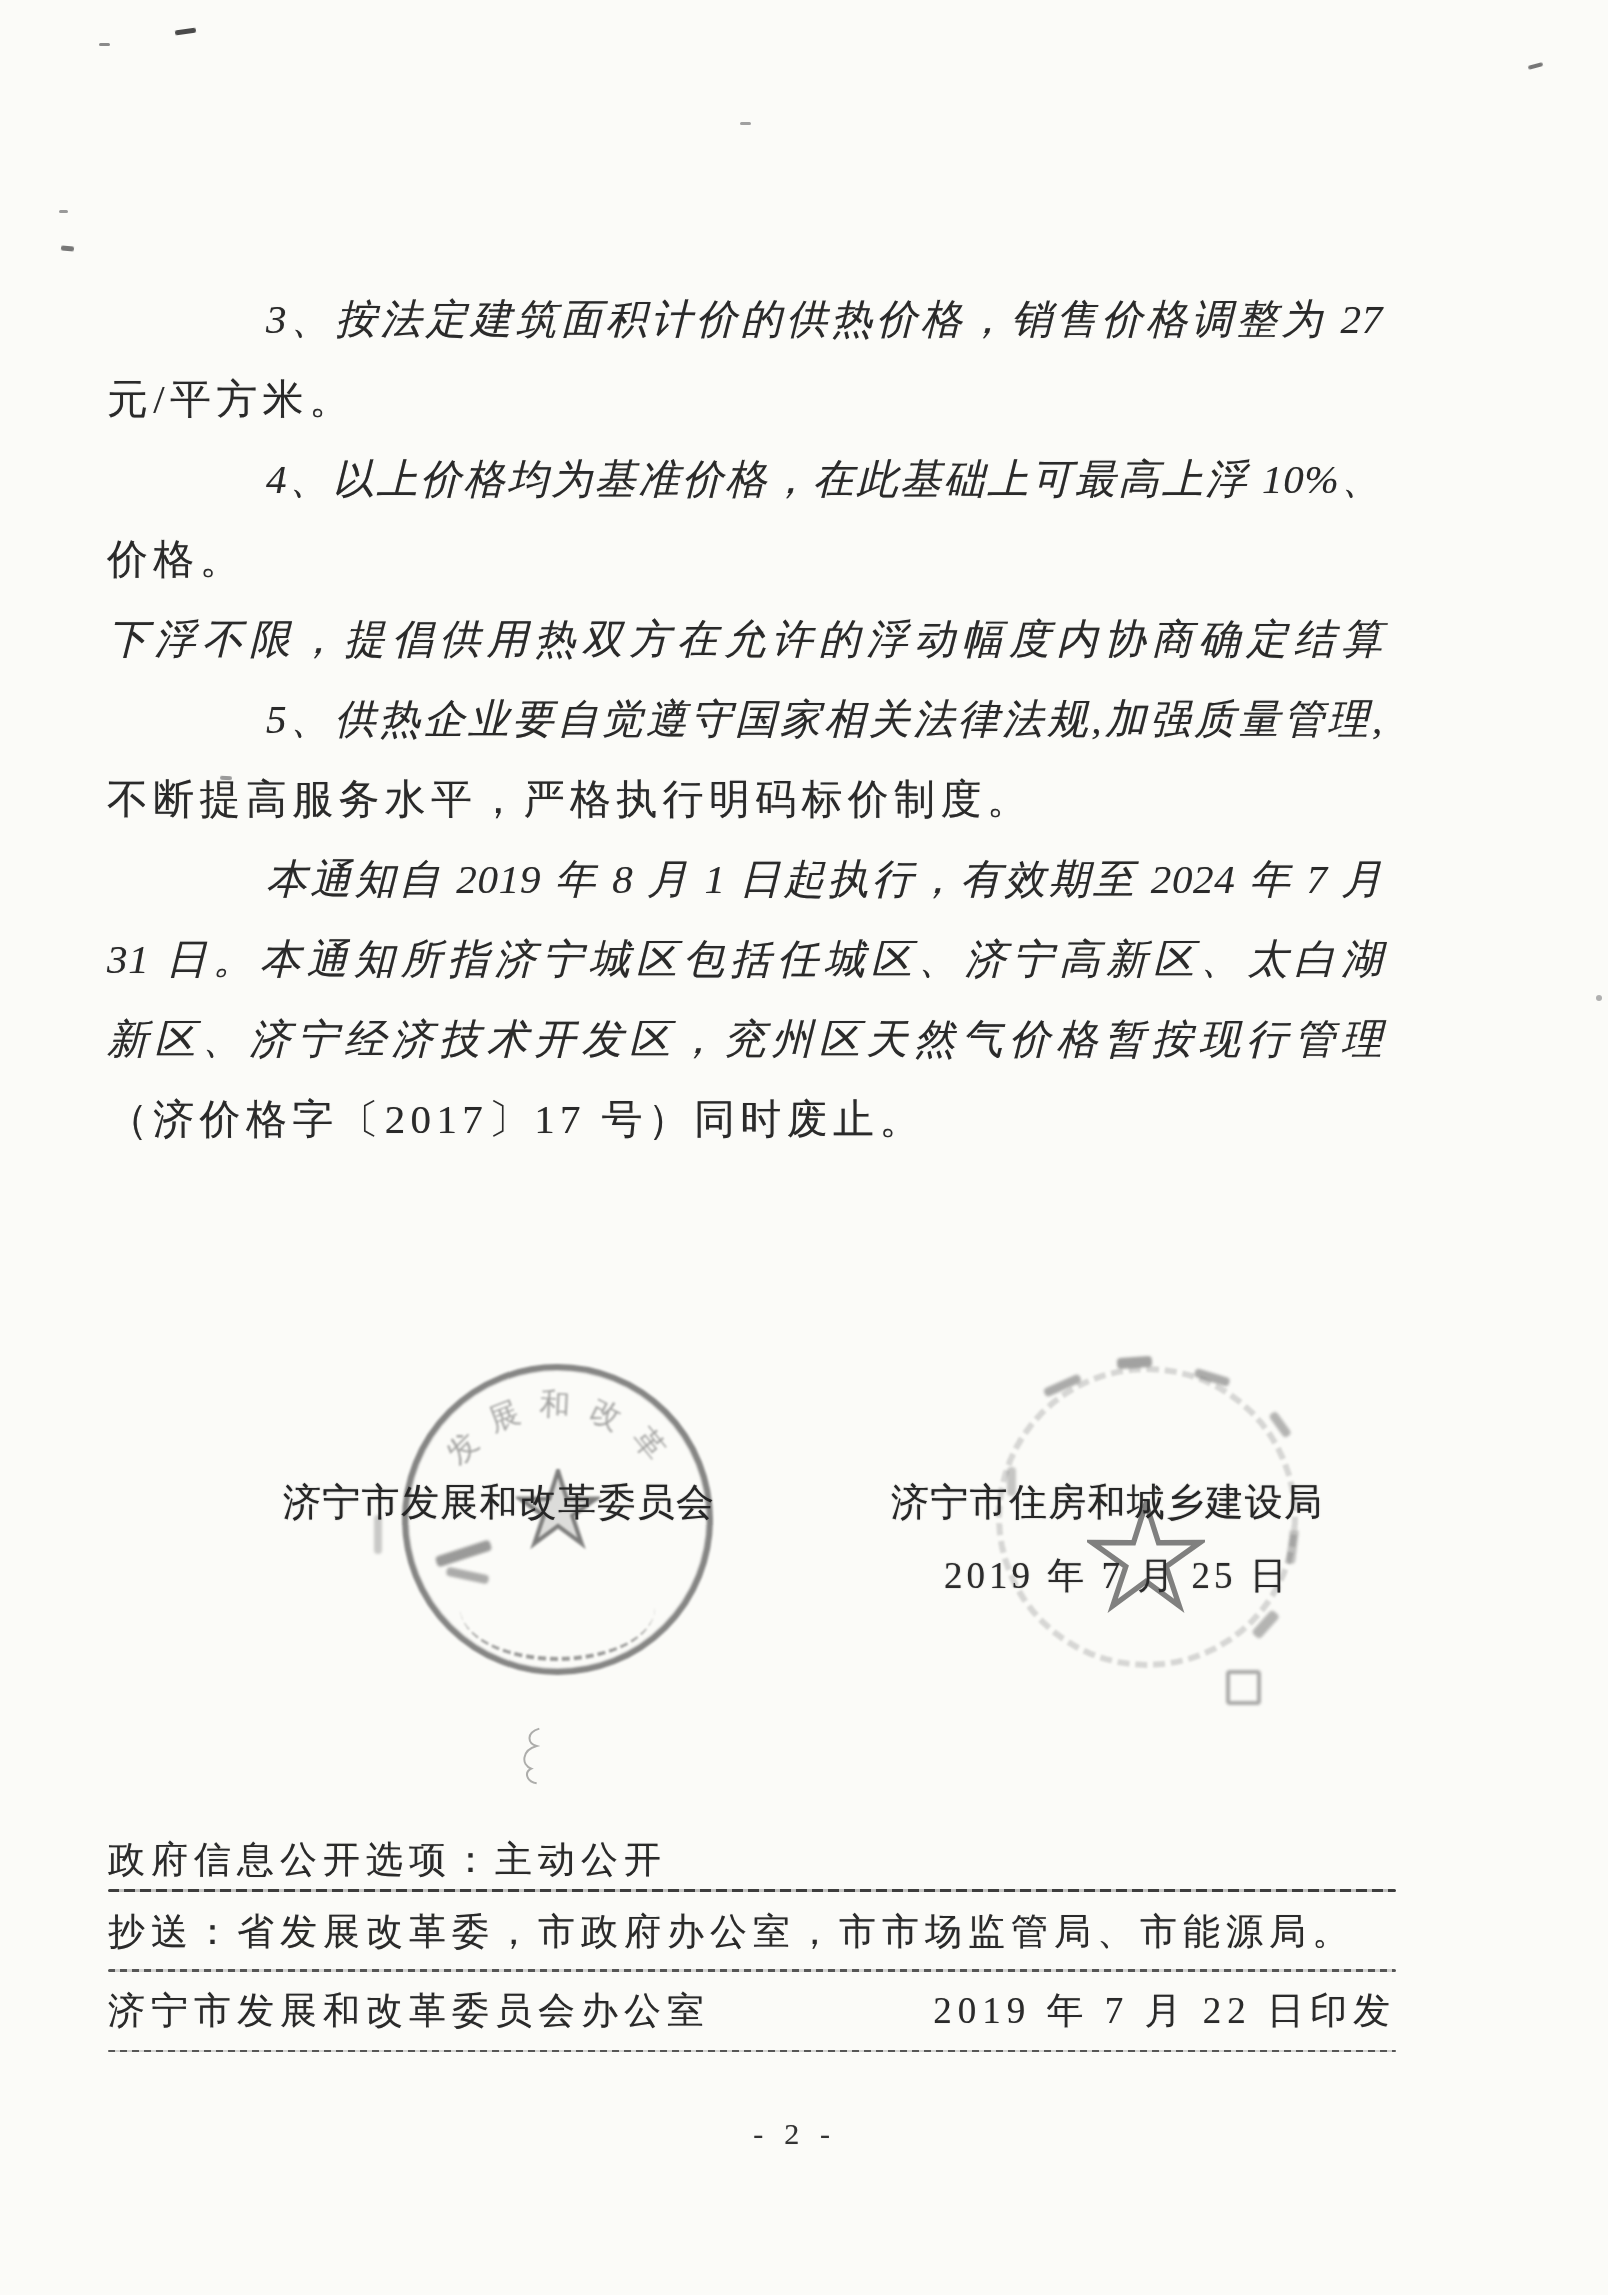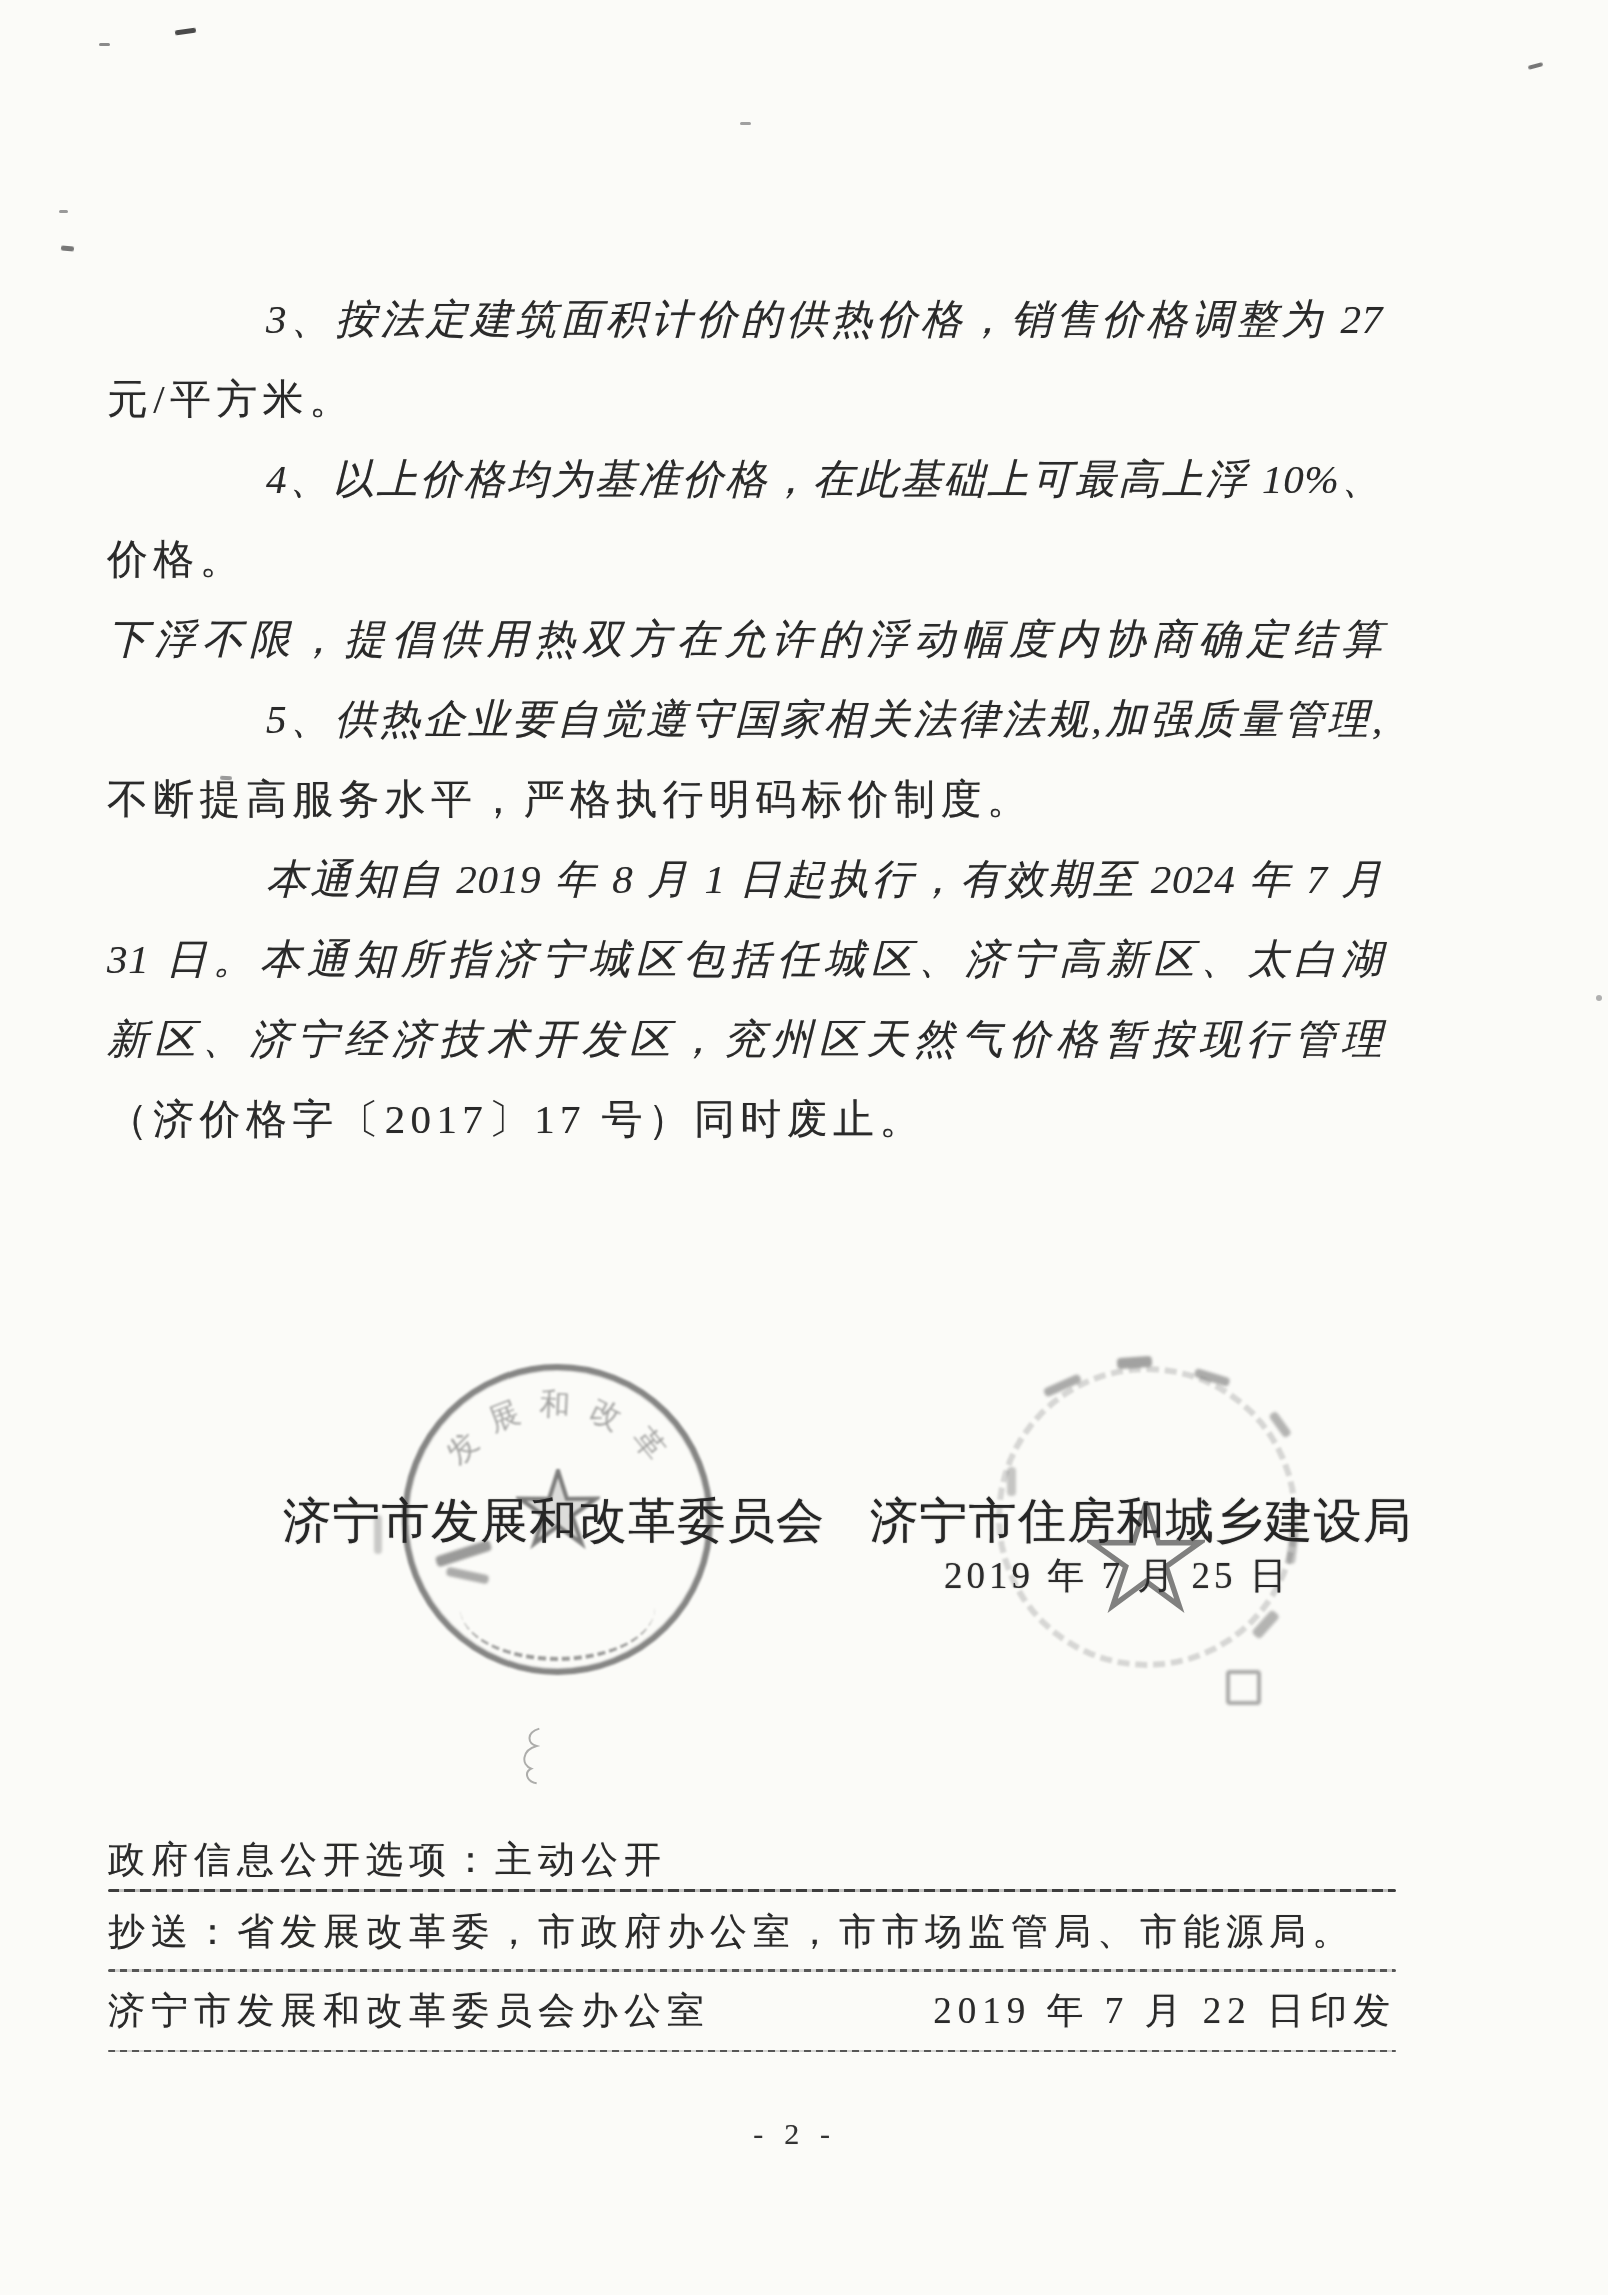--- a/index.html
+++ b/index.html
@@ -49,27 +49,26 @@
   .ring-text-svg text{
     font-family:"Liberation Serif","DejaVu Serif",serif;
     font-size:46px;letter-spacing:26px;
     fill:rgba(45,45,45,.42);
   }
   .star-svg{position:absolute;}
   .star-svg.left{left:516px;top:1469px;filter:blur(0.8px);}
   .star-svg.right{left:1087px;top:1501px;filter:blur(0.7px);}
   .org-line{
     position:absolute;white-space:nowrap;
-    font-size:48px;letter-spacing:1.3px;
+    font-size:38px;letter-spacing:1.3px;
     color:#262626;
     text-shadow:0 0 1.3px rgba(70,70,70,.65);
-    margin-top:12px;
   }
   .org-line.left{left:283px;top:1477px;}
-  .org-line.right{left:870px;top:1477px;}
+  .org-line.right{left:891px;top:1477px;}
   .stamp-date{
     position:absolute;left:944px;top:1551px;
     white-space:nowrap;font-size:37px;letter-spacing:4px;
     color:#2b2b2b;text-shadow:0 0 1.3px rgba(80,80,80,.6);
   }
   .smudge{position:absolute;background:#4c4c4c;border-radius:4px;filter:blur(1.5px);}
   .arc-dashes{
     position:absolute;left:460px;top:1555px;width:195px;height:102px;
     border-bottom:4.7px dashed rgba(55,55,55,.5);
     border-radius:50%;filter:blur(0.8px);

